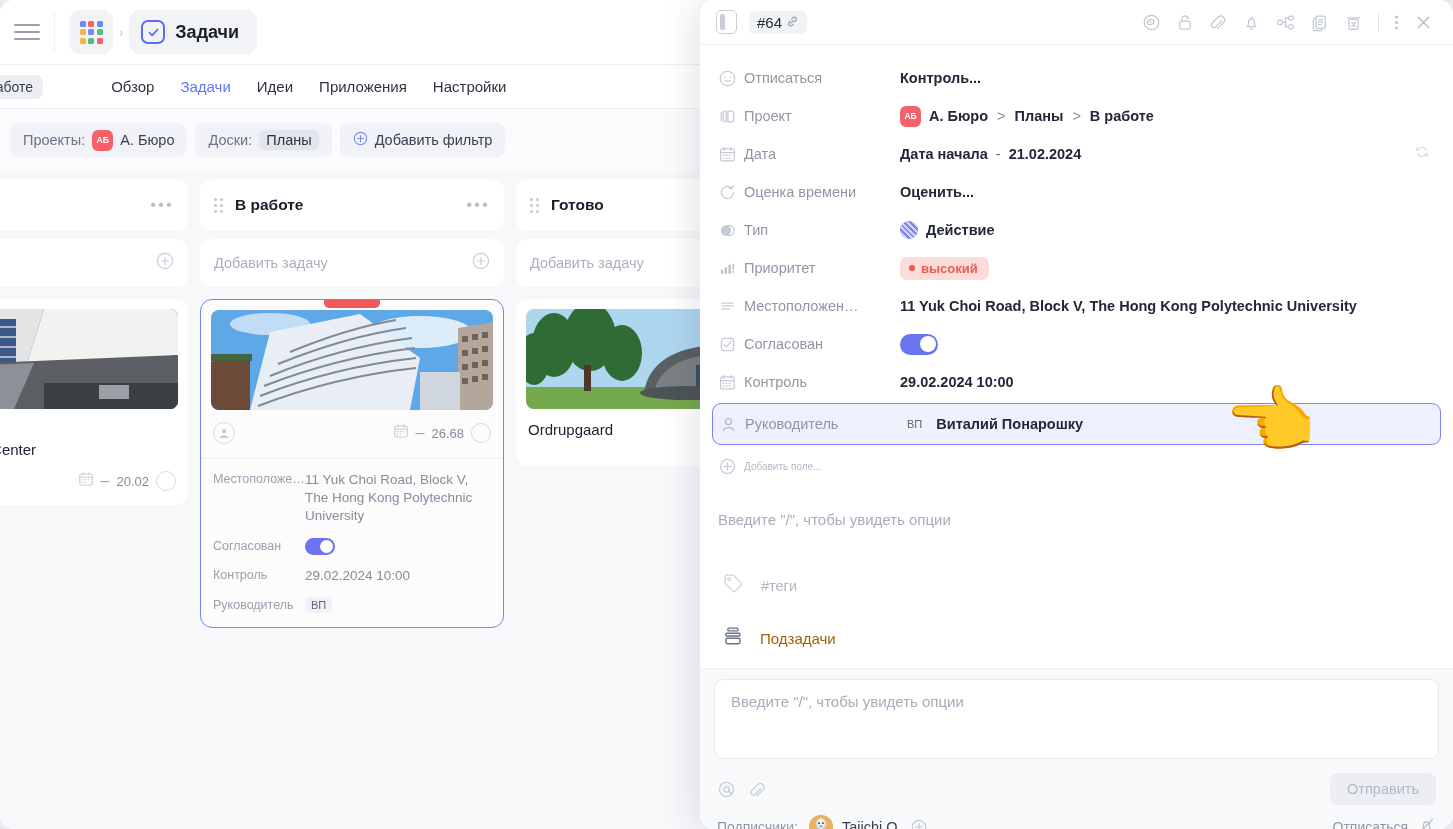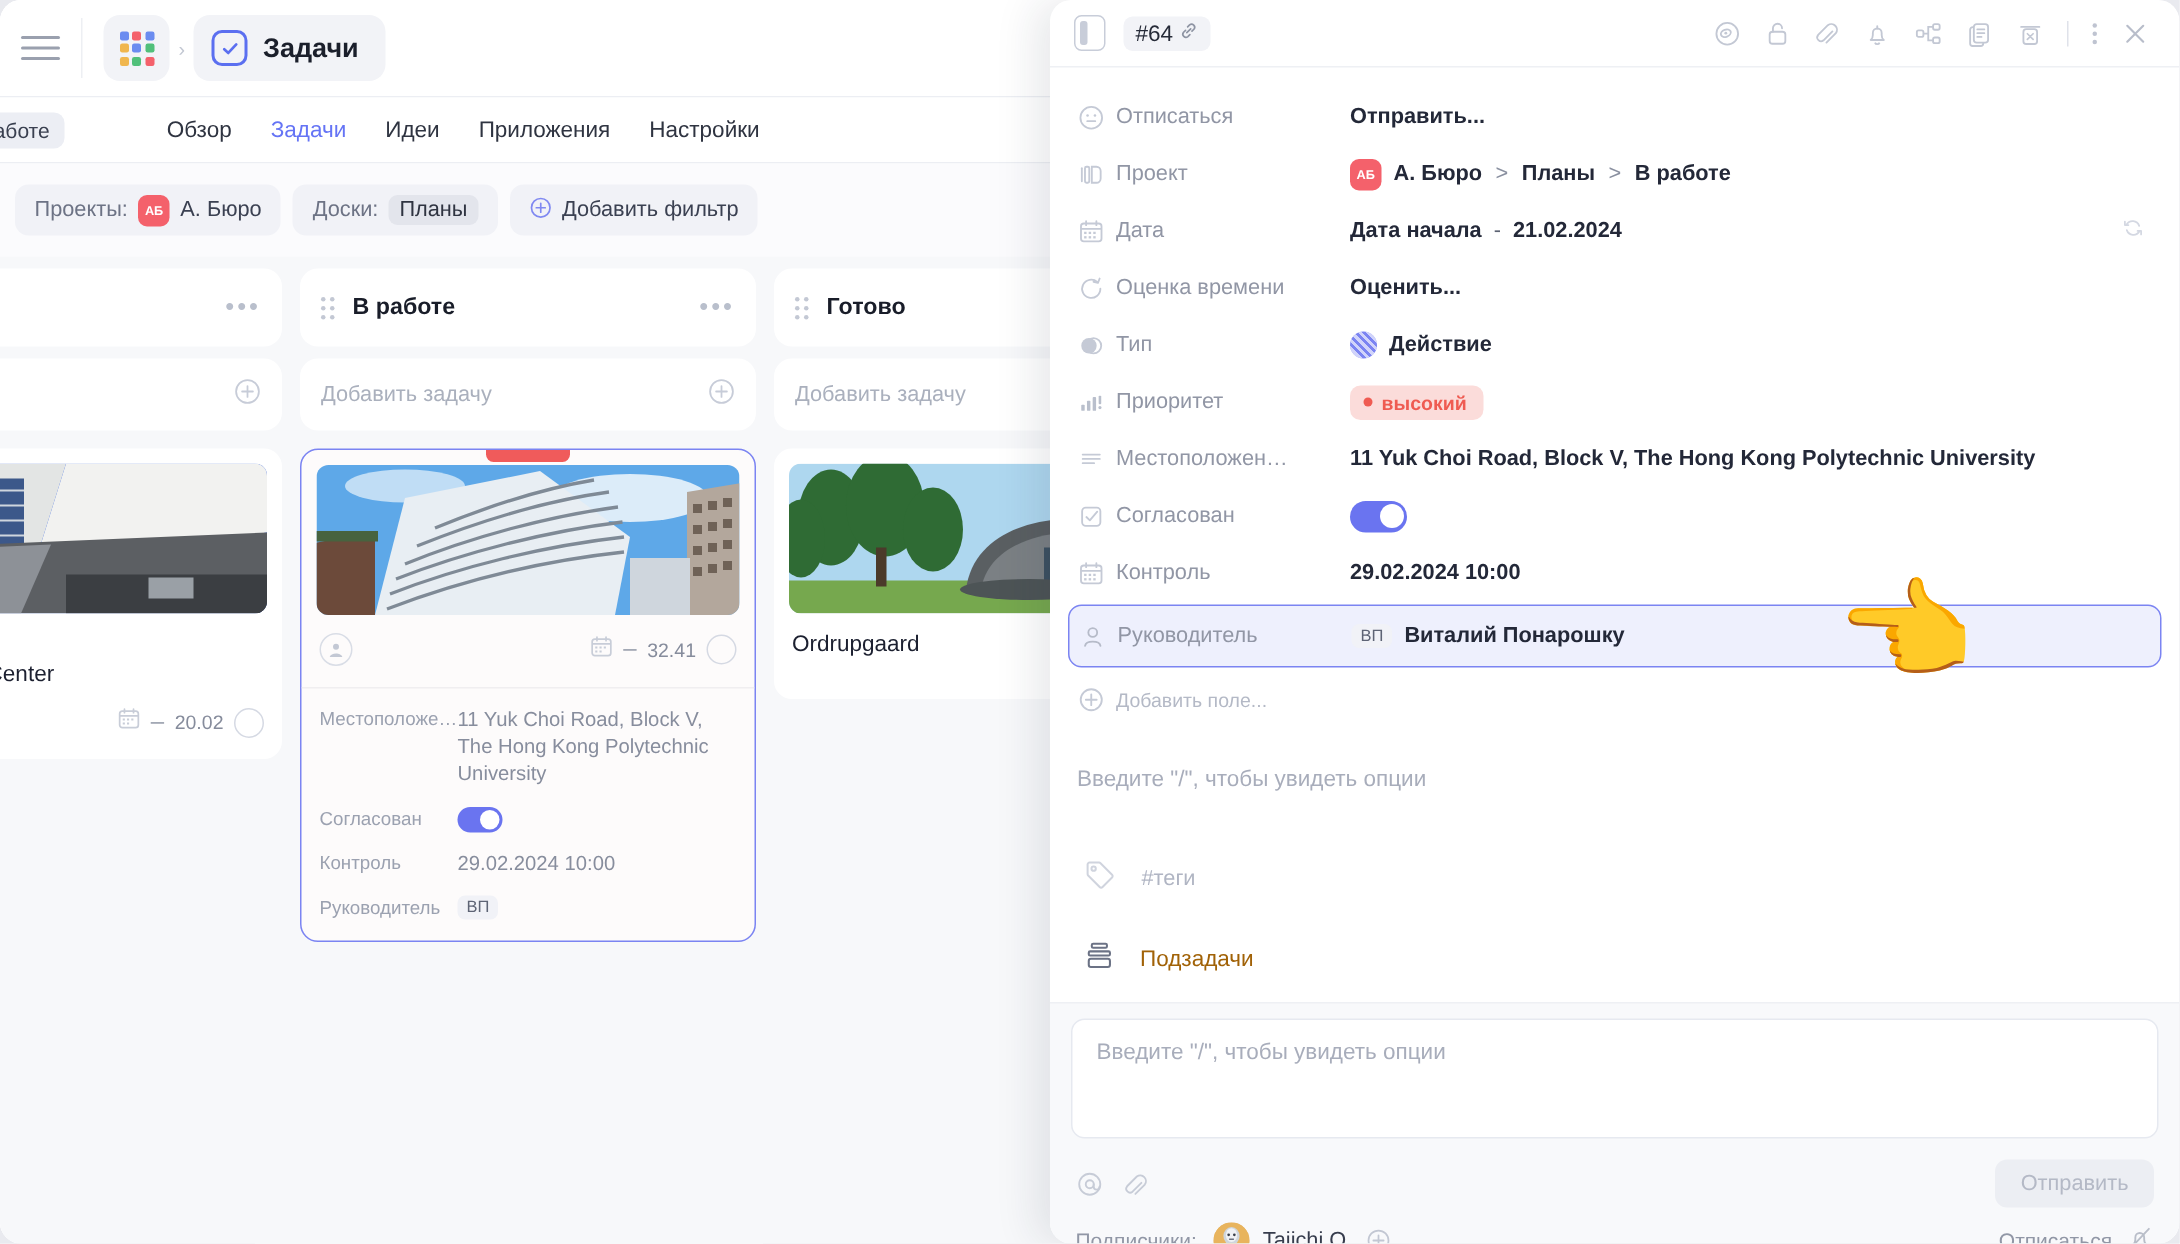--- a/index.html
+++ b/index.html
@@ -169,21 +169,21 @@
     padding: 4px 11px 4px 9px; display: flex; align-items: center; gap: 6px; }
   .prio-badge .pd { width: 6px; height: 6px; border-radius: 50%; background: #ef5b52; }
   .toggle { width: 38px; height: 21px; background: #6a74f0; border-radius: 11px; position: relative; cursor: pointer; }
   .toggle i { position: absolute; right: 2.5px; top: 2.5px; width: 16px; height: 16px; border-radius: 50%; background: #fff; }
   .frow .repeat-ic { position: absolute; right: 4px; color: #d4d8e2; }
   .frow.highlighted {
     background: #eef0fd; border: 1.5px solid #7b84f2; border-radius: 9px;
     margin: 2px -6px; padding: 0 6px; min-height: 42px;
   }
   .chief-initials { background: #f1f2f7; border-radius: 5px; padding: 2px 6px; font-size: 11px; color: #5e6475; font-weight: normal; }
-  .addfield { color: #b4b9c6; font-size: 13px; }
+  .addfield { color: #b4b9c6; font-size: 10px; }
 
   .desc-area { padding: 26px 18px 0 18px; font-size: 15px; color: #a8adbb; }
   .tagrow { display: flex; align-items: center; gap: 16px; padding: 44px 18px 0 22px; }
   .tagrow .tl { font-size: 14.5px; color: #b0b5c3; }
   .subrow { display: flex; align-items: center; gap: 16px; padding: 26px 18px 0 22px; }
   .subrow .sl { font-size: 15px; color: #a16207; font-weight: normal; }
 
   .comment-zone {
     position: absolute; left: 0; right: 0; bottom: 0; height: 161px;
     background: #f8f9fb; border-top: 1px solid #eef0f4; padding: 10px 14px 0 14px;
@@ -419,21 +419,21 @@
                     <g fill="#c8cdd8">
                       <rect x="4.3" y="9" width="1.6" height="1.5"></rect>
                       <rect x="7.5" y="9" width="1.6" height="1.5"></rect>
                       <rect x="10.7" y="9" width="1.6" height="1.5"></rect>
                       <rect x="4.3" y="12" width="1.6" height="1.5"></rect>
                       <rect x="7.5" y="12" width="1.6" height="1.5"></rect>
                     </g>
                   </svg>
               </span>
               <span class="date-sep" style="color:#9aa0ad">–</span>
-              <span class="meta-date">32.41</span>
+              <span class="meta-date">26.68</span>
               <span class="done-circ"></span>
             </div>
           </div>
           <div class="card-fields">
             <div class="cf-row">
               <span class="cf-label">Местоположе…</span>
               <span class="cf-val">11 Yuk Choi Road, Block V, The Hong Kong Polytechnic University</span>
             </div>
             <div class="cf-row">
               <span class="cf-label">Согласован</span>
@@ -583,21 +583,21 @@
       <div class="frow">
         <span class="ficon">
           <svg width="19" height="19" viewBox="0 0 20 20">
               <circle cx="10" cy="10" r="7.6" fill="none" stroke="#c5cad6" stroke-width="1.3"></circle>
               <circle cx="7.4" cy="8.4" r=".9" fill="#c5cad6"></circle>
               <circle cx="12.6" cy="8.4" r=".9" fill="#c5cad6"></circle>
               <path d="M7.2 12.4 h5.6" stroke="#c5cad6" stroke-width="1.3" stroke-linecap="round"></path>
             </svg>
         </span>
         <span class="flbl">Отписаться</span>
-        <span class="fval">Отправить...</span>
+        <span class="fval">Контроль...</span>
       </div>
 
       <div class="frow">
         <span class="ficon">
           <svg width="19" height="19" viewBox="0 0 20 20">
               <path d="M3.4 5.4v9.2" stroke="#c5cad6" stroke-width="1.3" stroke-linecap="round"></path>
               <rect x="5.6" y="4.4" width="3" height="11.2" rx="1" fill="none" stroke="#c5cad6" stroke-width="1.3"></rect>
               <path d="M10.4 4.4h3.2a3 3 0 0 1 3 3v5.2a3 3 0 0 1-3 3h-3.2z" fill="none" stroke="#c5cad6" stroke-width="1.3"></path>
             </svg>
         </span>

